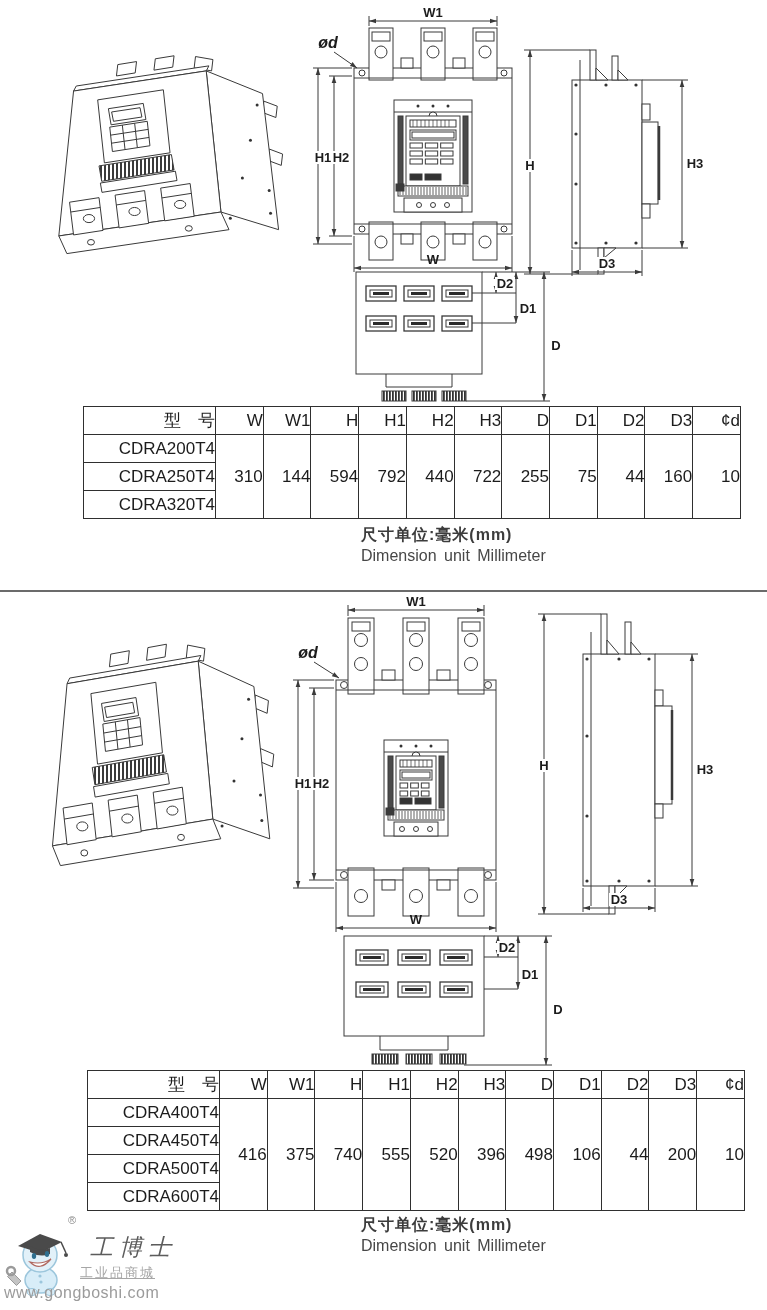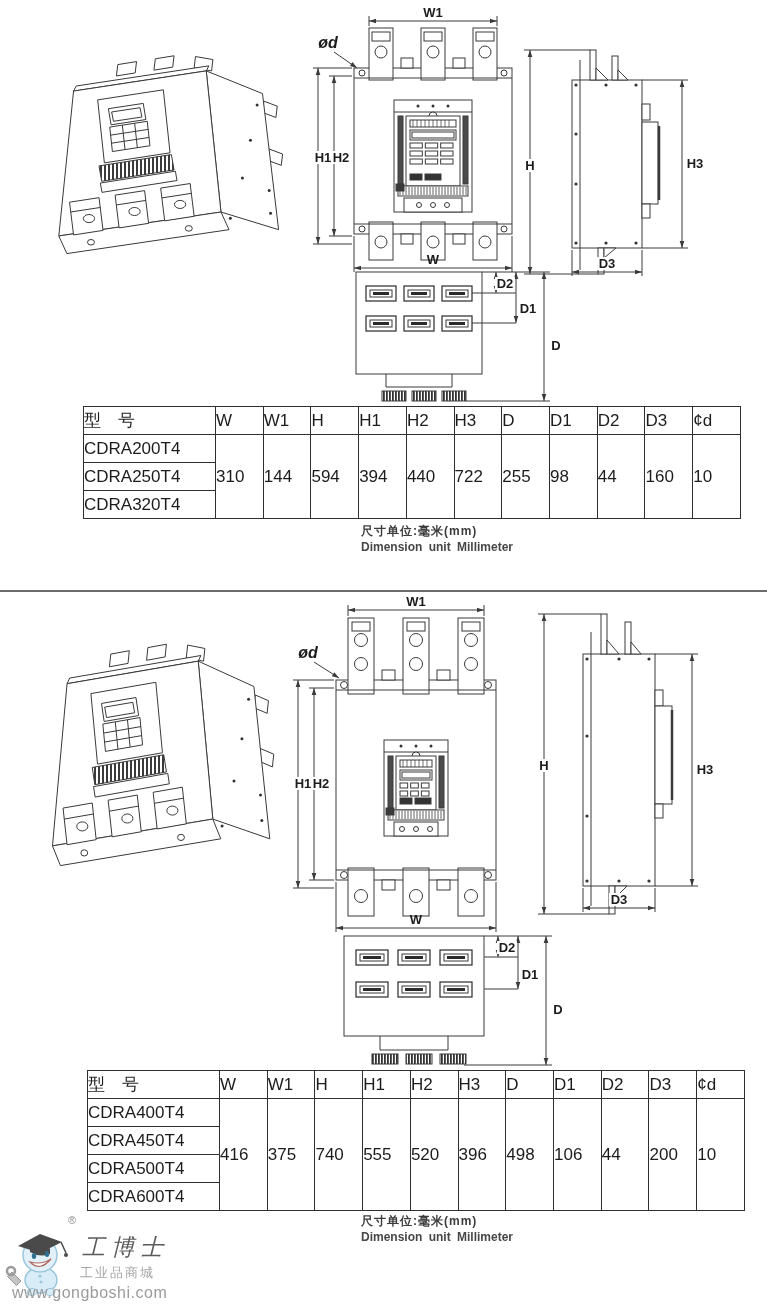--- a/index.html
+++ b/index.html
@@ -1,29 +1,29 @@
 <!DOCTYPE html>
 <html><head>
 <meta charset="utf-8">
 <style>
   html,body{margin:0;padding:0;background:#fff;}
   .page{position:relative;width:767px;height:1310px;background:#fff;overflow:hidden;
         font-family:"Liberation Sans",sans-serif;color:#1c1c1c;}
   .abs{position:absolute;}
   svg text{font-family:"Liberation Sans",sans-serif;}
   .dim-table{border-collapse:collapse;table-layout:fixed;width:658px;font-size:17px;color:#1c1c1c;background:#fff;}
-  .dim-table th,.dim-table td{border:1.5px solid #2f2f2f;text-align:left;vertical-align:middle;
+  .dim-table th,.dim-table td{border:1.5px solid #2f2f2f;text-align:right;vertical-align:middle;
         padding:0;height:27px;font-weight:400;white-space:nowrap;overflow:hidden;}
   .caption{color:#3c3c3c;line-height:1.32;}
-  .caption .cn{font-size:12px;font-weight:700;letter-spacing:1px;}
-  .caption .en{font-size:12px;font-weight:700;color:#474747;word-spacing:3px;}
+  .caption .cn{font-size:16px;font-weight:700;letter-spacing:1px;}
+  .caption .en{font-size:16px;font-weight:400;color:#474747;word-spacing:3px;}
   .divider{position:absolute;left:0;width:767px;height:2px;background:#6b6b6b;}
   .wm-reg{position:absolute;font-size:11px;color:#8a8a8a;}
   .wm-brand{position:absolute;font-family:"DejaVu Serif",serif;font-style:italic;font-size:23px;
-        color:#5c5c5c;letter-spacing:6px;}
+        color:#5c5c5c;letter-spacing:6px;margin-left:8px;}
   .wm-sub{position:absolute;font-size:13px;color:#a6a6a6;letter-spacing:2px;}
   .wm-url{position:absolute;font-size:16px;color:#9b9b9b;letter-spacing:0.5px;}
 </style>
 </head>
 <body>
 
 <div class="page" id="page">
 
   <table class="dim-table abs" style="left:83px;top:406px;">
     <colgroup>
@@ -55,25 +55,25 @@
         <th>D3</th>
         <th>¢d</th>
       </tr>
     </thead>
     <tbody>
       <tr>
         <td>CDRA200T4</td>
         <td rowspan="3">310</td>
         <td rowspan="3">144</td>
         <td rowspan="3">594</td>
-        <td rowspan="3">394</td>
+        <td rowspan="3">792</td>
         <td rowspan="3">440</td>
         <td rowspan="3">722</td>
         <td rowspan="3">255</td>
-        <td rowspan="3">98</td>
+        <td rowspan="3">75</td>
         <td rowspan="3">44</td>
         <td rowspan="3">160</td>
         <td rowspan="3">10</td>
       </tr>
       <tr>
         <td>CDRA250T4</td>
       </tr>
       <tr>
         <td>CDRA320T4</td>
       </tr>
@@ -163,22 +163,22 @@
       <line x1="57" y1="20" x2="62" y2="31" stroke="#4a4a4a" stroke-width="1.5"></line>
       <circle cx="62" cy="33" r="2" fill="#4a4a4a"></circle>
       <ellipse cx="30" cy="34" rx="2.2" ry="3" fill="#2f6f8f"></ellipse>
       <ellipse cx="43" cy="32" rx="2.2" ry="3" fill="#2f6f8f"></ellipse>
       <path d="M26,40 Q36,50 47,37 Q38,43 26,40 Z" fill="#fff" stroke="#b0685f" stroke-width="1.2"></path>
       <circle cx="36" cy="54" r="1.6" fill="#9cc6dc"></circle>
       <circle cx="37" cy="60" r="1.6" fill="#9cc6dc"></circle>
     </svg>
     <span class="wm-reg" style="left:64px;top:2px;">®</span>
     <span class="wm-brand" style="left:78px;top:20px;">工博士</span>
-    <span class="wm-sub" style="left:76px;top:52px;">工业品商城</span>
-    <span class="wm-url" style="left:8px;top:72px;">www.gongboshi.com</span>
+    <span class="wm-sub" style="left:76px;top:52px;text-decoration:underline;">工业品商城</span>
+    <span class="wm-url" style="left:0px;top:72px;">www.gongboshi.com</span>
   </div>
 
 <svg viewBox="0 0 218 270" width="218" height="270" class="abs" style="left: 310px; top: 6px;">
       <rect x="44" y="62" width="158" height="166" fill="#fff" stroke="#3a3a3a" stroke-width="1"></rect>
       <rect x="59" y="22" width="24" height="52" fill="#fff" stroke="#3a3a3a" stroke-width="1"></rect>
       <rect x="111" y="22" width="24" height="52" fill="#fff" stroke="#3a3a3a" stroke-width="1"></rect>
       <rect x="163" y="22" width="24" height="52" fill="#fff" stroke="#3a3a3a" stroke-width="1"></rect>
       <rect x="62" y="26" width="18" height="9" fill="#fff" stroke="#3a3a3a" stroke-width="1"></rect>
       <rect x="114" y="26" width="18" height="9" fill="#fff" stroke="#3a3a3a" stroke-width="1"></rect>
       <rect x="166" y="26" width="18" height="9" fill="#fff" stroke="#3a3a3a" stroke-width="1"></rect>

